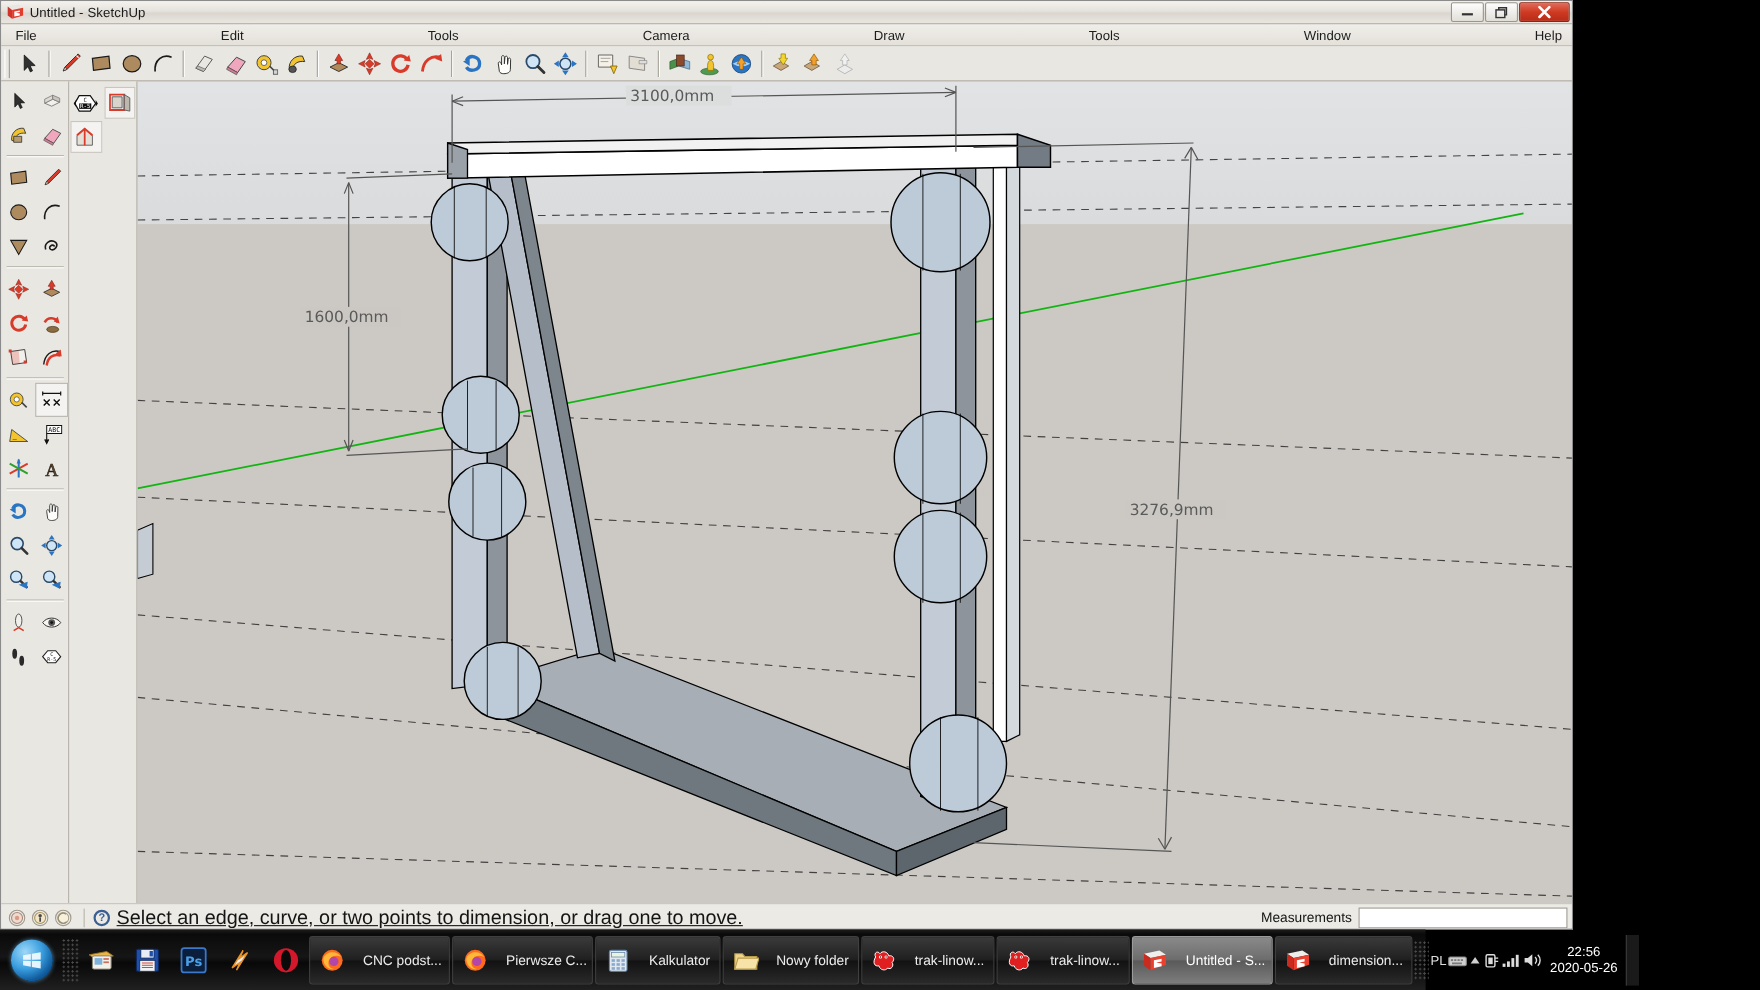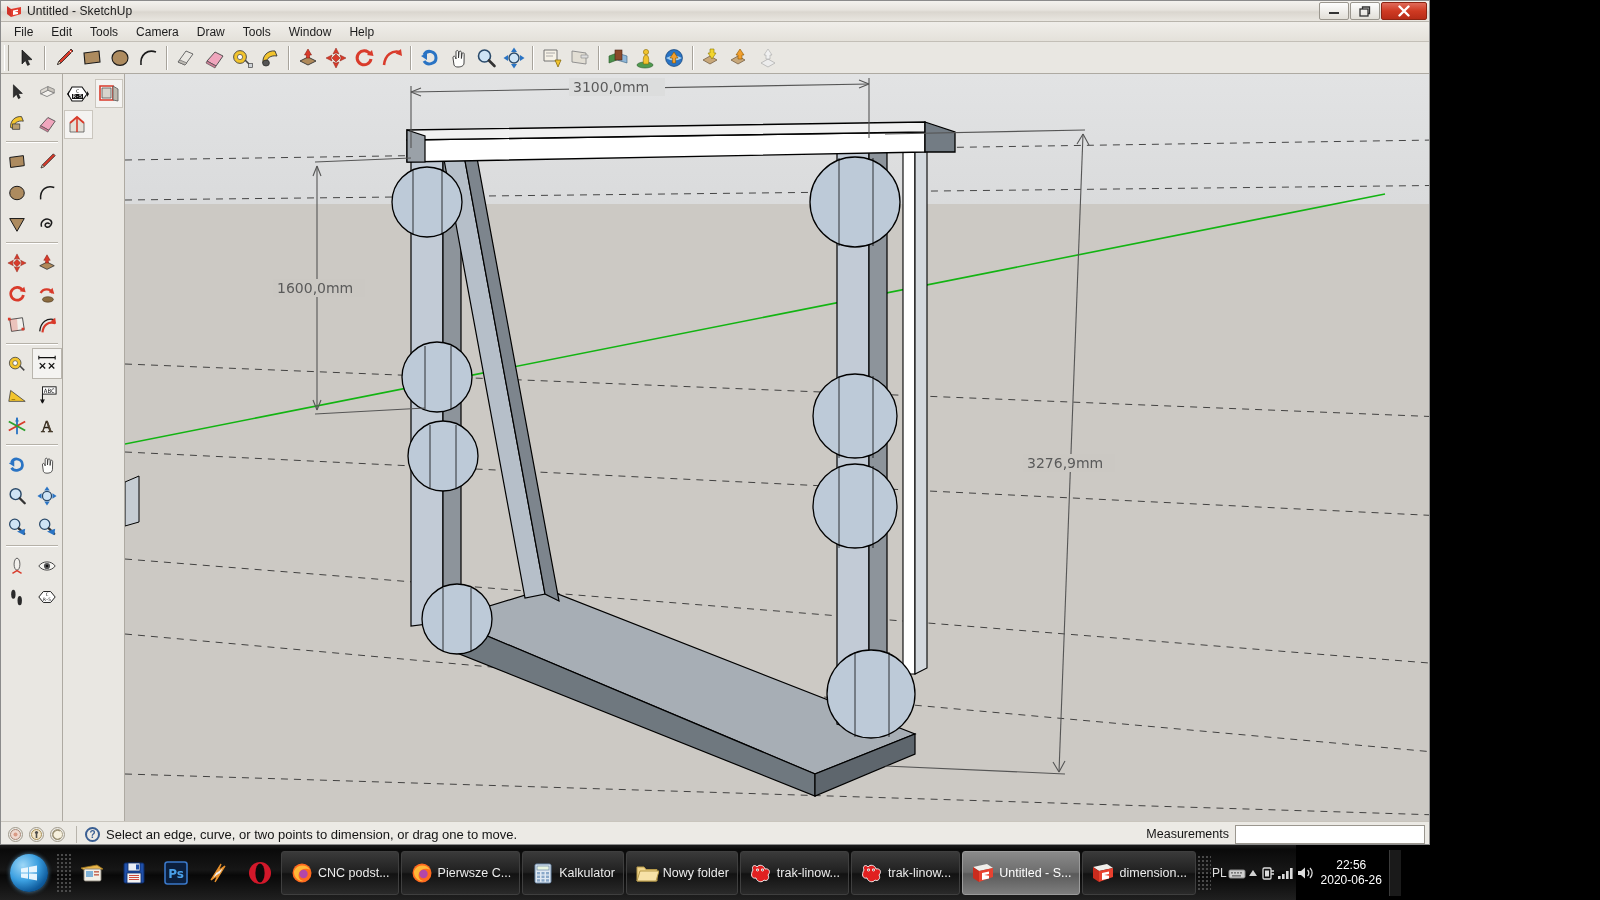--- a/index.html
+++ b/index.html
@@ -46,21 +46,21 @@
     width: 46px;
     background: linear-gradient(to bottom,#e06b5a,#cf3a22 50%,#b72c17);
     border-color: #8c2412; color: #fff; font-weight: bold; font-size: 12px;
   }
 
   
   #menubar {
     height: 20px;
     background: linear-gradient(to bottom, #f0eeea, #e4e1da);
     border-bottom: 1px solid #c3bfb7;
-    display: flex; align-items: center; padding-left: 4px;
+    display: flex; align-items: center; padding-left: 4px; justify-content: space-between;
   }
   #menubar .menu-item {
     font-size: 12px; color: #1c1c1c; padding: 2px 9px; cursor: default;
   }
 
   
   #toolbar {
     height: 32px;
     background: #e9e7e2;
     border-bottom: 1px solid #aeaaa2;
@@ -129,21 +129,21 @@
     display: flex; align-items: center; justify-content: center;
     font-size: 9px; color: #7a6e55;
   }
   .sb-sep { width: 1px; height: 17px; background: #b8b4ac; margin: 0 8px; }
   .sb-help {
     width: 15px; height: 15px; border-radius: 50%;
     border: 2px solid #3a5f93; color: #3a5f93;
     display: flex; align-items: center; justify-content: center;
     font-size: 10px; font-weight: bold; margin-right: 6px;
   }
-  .sb-text { font-size: 13px; color: #141414; }
+  .sb-text { font-size: 18px; color: #141414; text-decoration: underline; }
   .sb-meas-label {
     position: absolute; right: 200px; font-size: 12.5px; color: #141414;
   }
   .sb-meas-box {
     position: absolute; right: 4px; top: 3px;
     width: 190px; height: 19px;
     background: #fff; border: 1px solid #9b978f;
   }
 
   
@@ -164,21 +164,21 @@
     display: flex; align-items: center; justify-content: center;
   }
   .tb-dots {
     width: 16px; height: 40px; flex: 0 0 auto;
     background-image: radial-gradient(#4a4a4a 1px, transparent 1px);
     background-size: 4px 4px;
   }
   .qlaunch { display: flex; align-items: center; gap: 2px; flex: 0 0 auto; }
   .ql-item { width: 40px; height: 46px; display: flex; align-items: center; justify-content: center; }
   .task-btn {
-    height: 44px; display: flex; align-items: center; gap: 4px;
+    height: 44px; display: flex; align-items: center; gap: 16px;
     padding: 0 8px; margin: 0 1px;
     background: linear-gradient(to bottom, #3a3a3a 0%, #202020 48%, #121212 52%, #2a2a2a 100%);
     border: 1px solid #3f3f3f; border-radius: 3px;
     color: #ececec; font-size: 12.5px; flex: 0 0 auto;
     max-width: 128px; overflow: hidden; white-space: nowrap;
   }
   .task-btn.active {
     background: linear-gradient(to bottom, #8a8a8a 0%, #6d6d6d 48%, #5a5a5a 52%, #7e7e7e 100%);
     border-color: #9b9b9b; color: #fff;
   }
@@ -1051,17 +1051,17 @@
         </svg>
     </span>
     <span class="tray-item">
       <svg width="18" height="16" viewBox="0 0 18 16">
           <polygon points="2,6 5,6 9,2.5 9,13.5 5,10 2,10" fill="#dcdcdc"></polygon>
           <path d="M11.5 5 A4 4 0 0 1 11.5 11 M14 3 A7 7 0 0 1 14 13" fill="none" stroke="#dcdcdc" stroke-width="1.3"></path>
         </svg>
     </span>
     <div id="clock">
       <div>22:56</div>
-      <div>2020-06-26</div>
+      <div>2020-05-26</div>
     </div>
     <div class="show-desktop"></div>
   </div>
 </div>
 
 </body></html>

